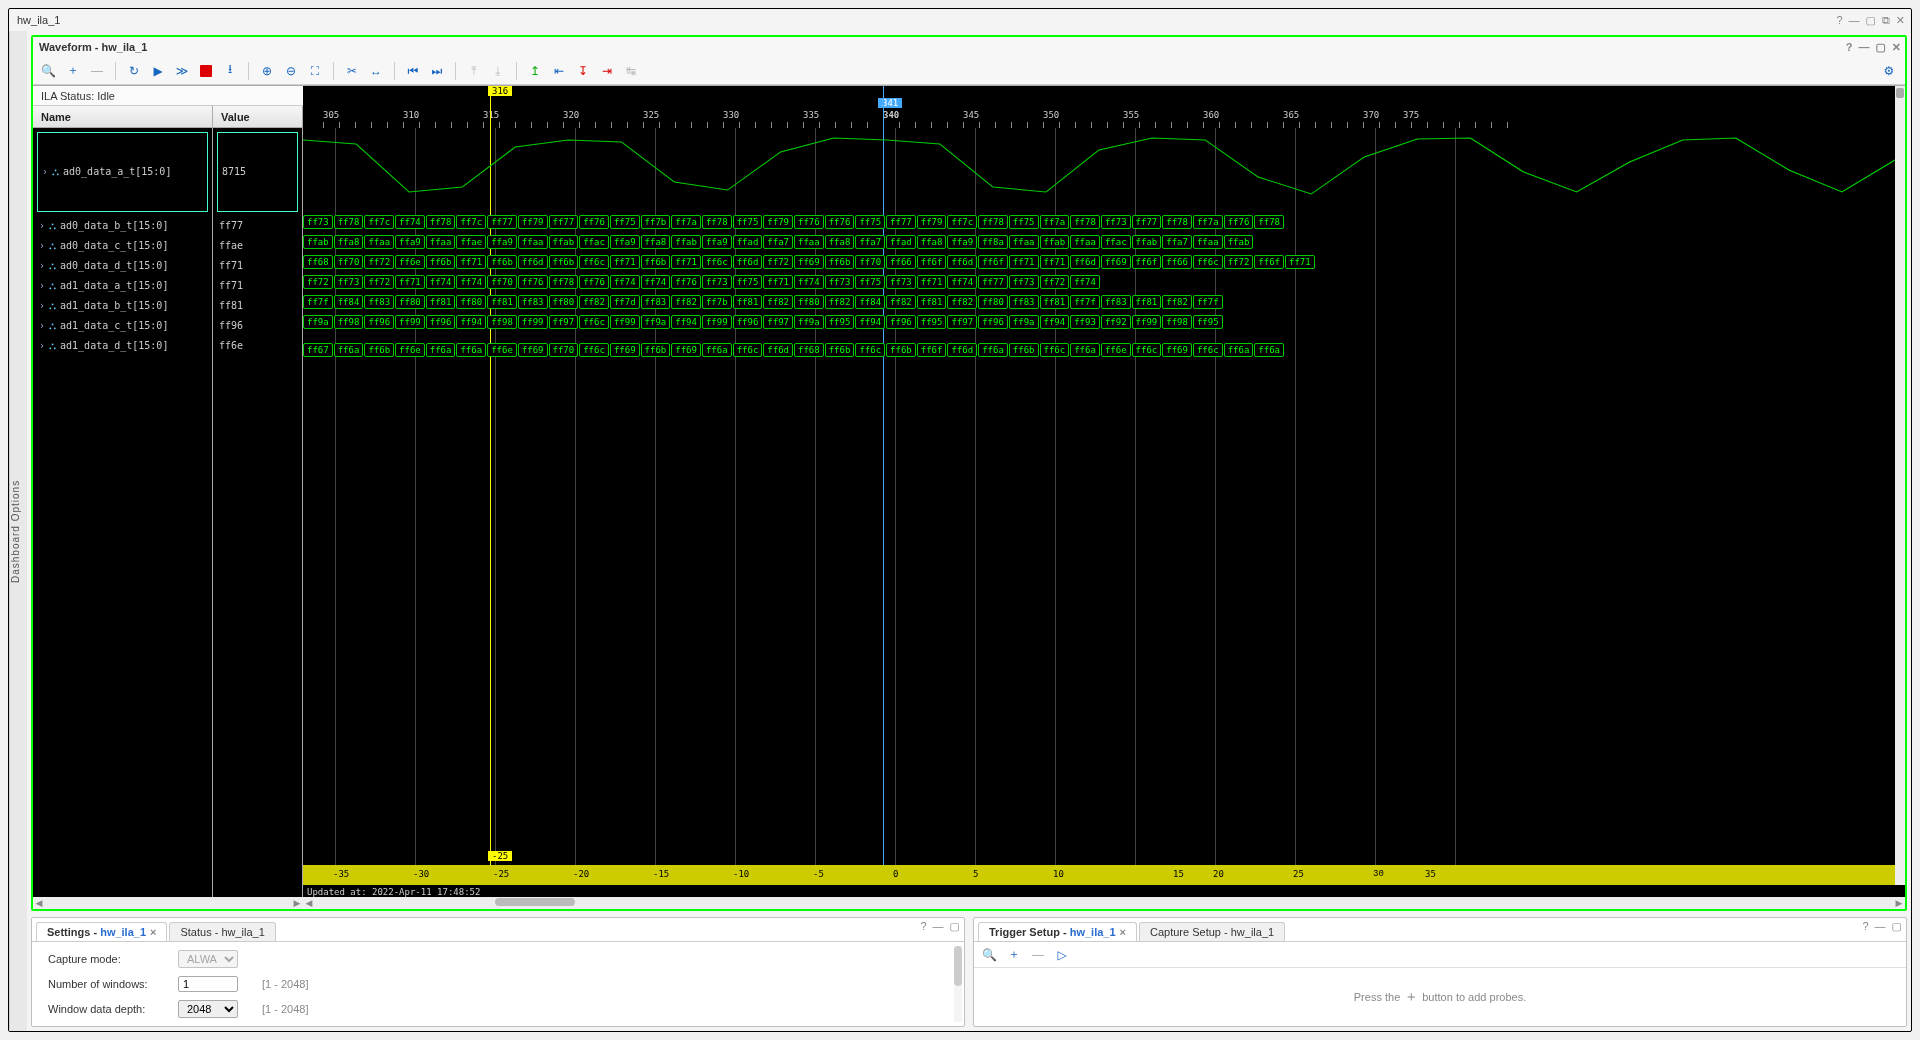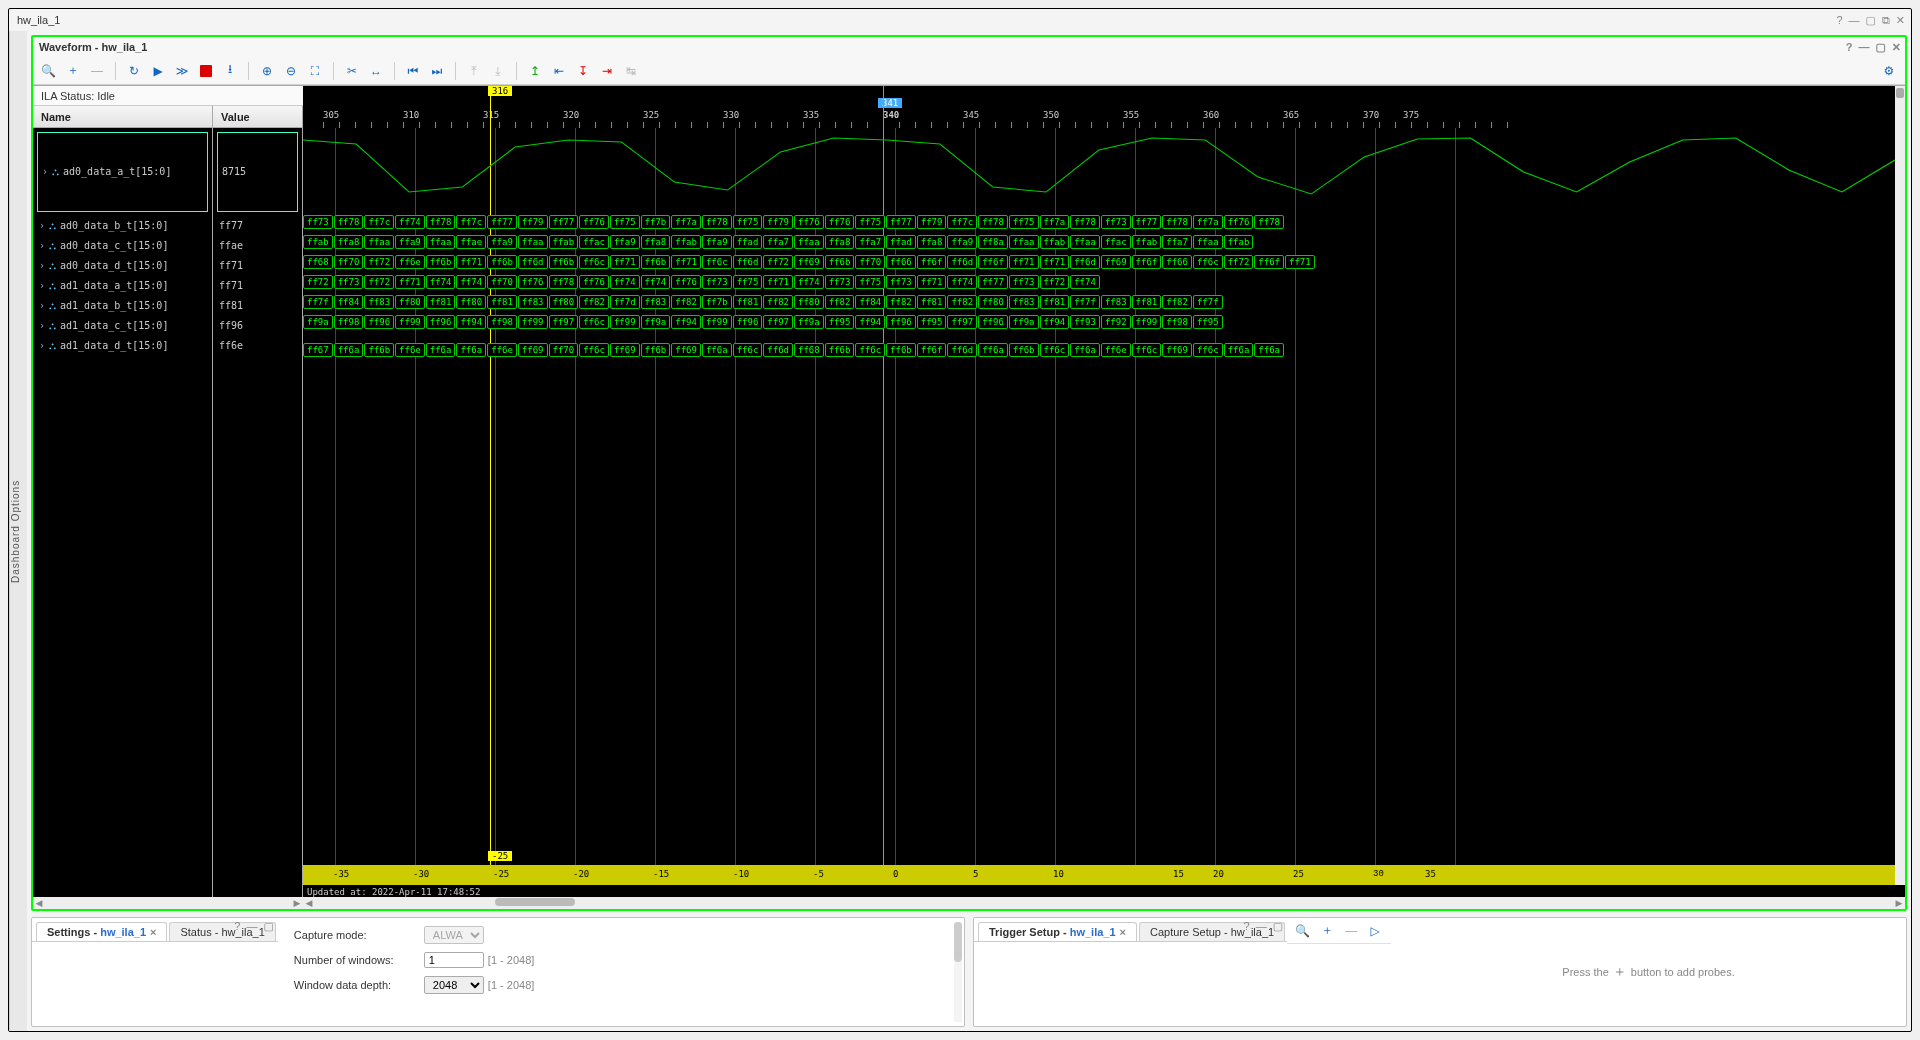--- a/index.html
+++ b/index.html
@@ -53,32 +53,32 @@
 .rb-label{position:absolute;top:4px}
 .update-text{position:absolute;left:4px;bottom:0;color:#ccc;font-family:monospace;font-size:9px}
 .vscroll{position:absolute;right:0;top:0;bottom:12px;width:10px;background:#eee}
 .vscroll-thumb{position:absolute;right:1px;top:2px;width:8px;height:10px;background:#aaa;border-radius:2px}
 .hscroll-row{height:12px;display:flex;background:#eee}
 .hscroll-left{width:270px;display:flex}
 .hs-arrow{width:12px;display:flex;align-items:center;justify-content:center;color:#888;cursor:pointer;font-size:9px}
 .hs-track{flex:1;position:relative}
 .hs-thumb{position:absolute;left:180px;width:80px;top:1px;height:8px;background:#bbb;border-radius:4px}
 .bottom-panels{height:110px;display:flex;gap:8px;margin-top:6px}
-.bpanel{flex:1;border:1px solid #c0c0c0;background:#fff;display:flex;flex-direction:row;border-radius:2px}
+.bpanel{flex:1;border:1px solid #c0c0c0;background:#fff;display:flex;flex-direction:column;border-radius:2px}
 .btabs{height:24px;display:flex;align-items:flex-end;border-bottom:1px solid #ccc;padding-left:4px;position:relative}
 .btab{padding:3px 10px;font-size:11px;border:1px solid #ccc;border-bottom:none;margin-right:2px;background:#f0f0f0;border-radius:3px 3px 0 0;cursor:pointer}
 .btab.active{background:#fff;font-weight:bold}
 .btab .link{color:#2a6cd0}
 .btab .close{color:#888;margin-left:4px;cursor:pointer}
 .btabs .win-ctrl{position:absolute;right:4px;top:2px;display:flex;gap:6px;color:#888}
 .bcontent{flex:1;padding:8px 16px;overflow:auto;position:relative}
 .form-row{display:flex;align-items:center;margin-bottom:8px;font-size:11px}
 .form-row label{width:130px}
 .form-row select,.form-row input{font-size:11px;padding:1px 4px;border:1px solid #aaa;border-radius:2px;width:60px}
-.form-row .hint{margin-left:4px;color:#888}
+.form-row .hint{margin-left:24px;color:#888}
 .trig-toolbar{height:26px;display:flex;align-items:center;gap:4px;border-bottom:1px solid #e0e0e0;padding:0 6px}
 .trig-empty{flex:1;display:flex;align-items:center;justify-content:center;color:#888;font-size:11px;gap:4px}
 .plus-big{color:#888;font-size:14px}
 .bcontent .vscroll2{position:absolute;right:2px;top:4px;bottom:4px;width:8px;background:#f4f4f4}
 .bcontent .vscroll2 .th{position:absolute;top:0;left:0;right:0;height:40px;background:#ccc;border-radius:4px}
 </style>
 </head>
 <body>
 
 <div class="outer">

